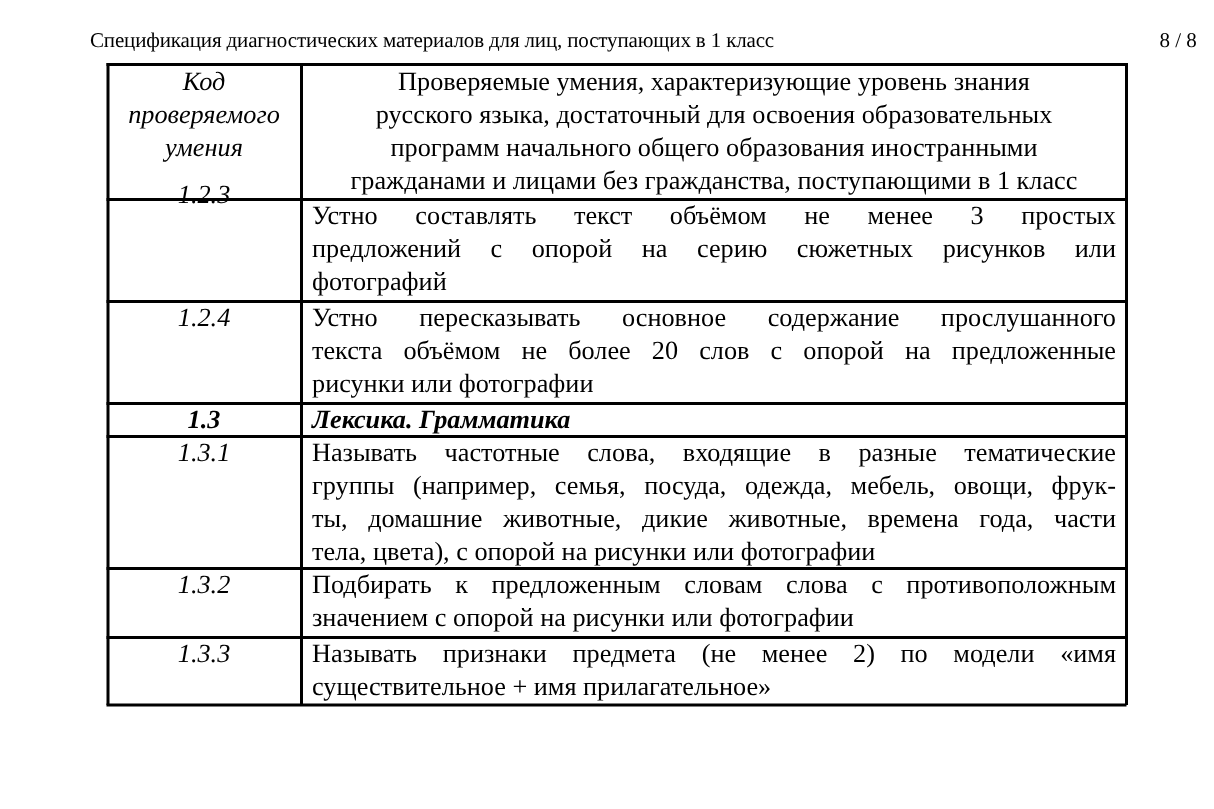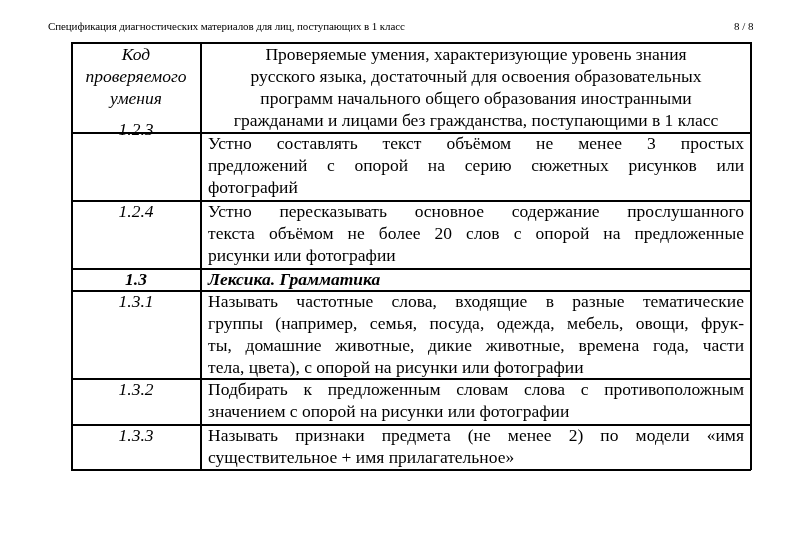--- a/index.html
+++ b/index.html
@@ -1,19 +1,19 @@
 <!DOCTYPE html>
 <html><head>
 <meta charset="utf-8">
 <style>
   html, body { margin: 0; padding: 0; background: #ffffff; }
   body { width: 809px; height: 539px; position: relative; overflow: hidden;
          font-family: "Liberation Serif", "DejaVu Serif", serif; color: #000; }
-  .header-title { position: absolute; left: 48px; top: 20px; font-size: 11px; letter-spacing: -0.1px; white-space: nowrap; }
-  .header-page { position: absolute; left: 734px; top: 20px; font-size: 11px; white-space: nowrap; }
+  .header-title { position: absolute; left: 60px; top: 20px; font-size: 14px; letter-spacing: -0.1px; white-space: nowrap; }
+  .header-page { position: absolute; left: 773px; top: 20px; font-size: 14px; white-space: nowrap; }
   .table { position: absolute; left: 71px; top: 42px; width: 680px; height: 428px; }
   .hline { position: absolute; left: 0; width: 680px; height: 1.5px; background: #000; }
   .vline { position: absolute; top: 0; width: 1.5px; background: #000; }
   .cell { position: absolute; font-size: 17.5px; line-height: 22px; }
   .code { left: 1px; width: 128px; text-align: center; font-style: italic; }
   .desc { left: 137px; width: 536px; text-align: justify; text-align-last: left; }
   .desc.center { text-align: right; text-align-last: center; }
   .bi { font-weight: bold; font-style: italic; }
   .line { display: block; }
   .line.just { text-align: justify; text-align-last: justify; }

